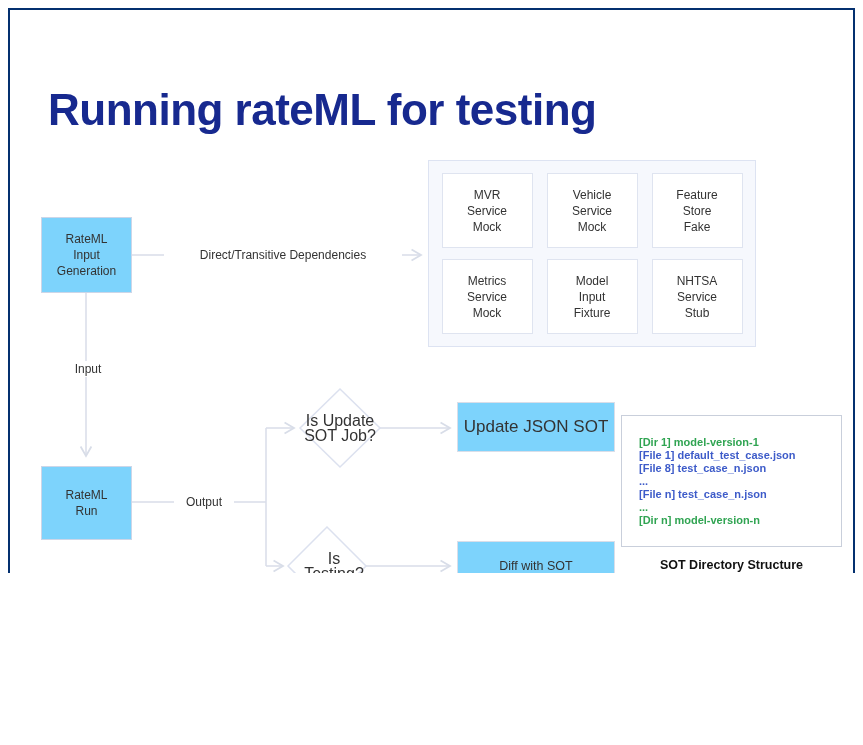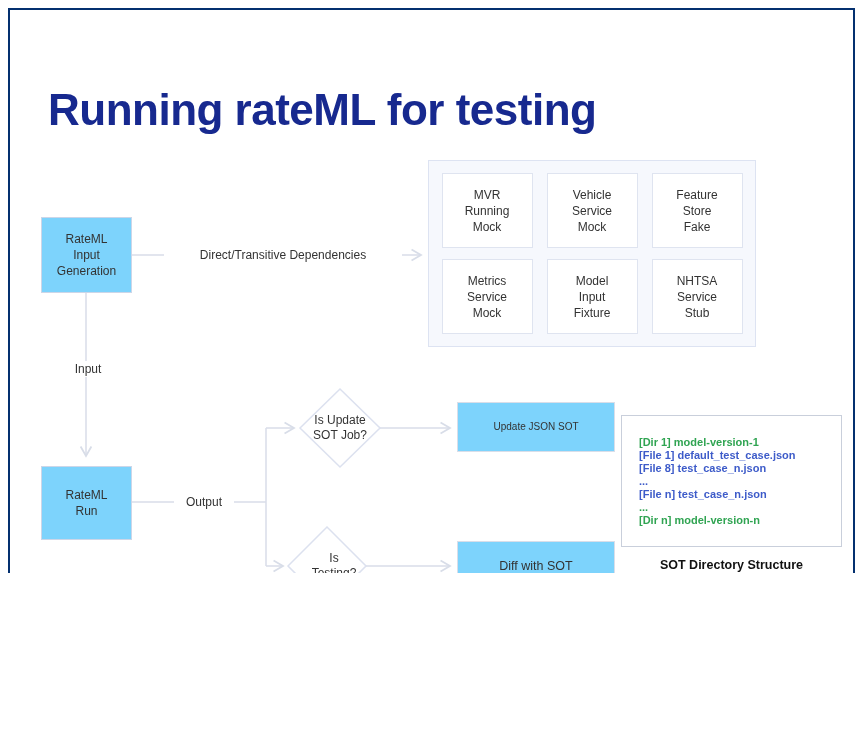--- a/index.html
+++ b/index.html
@@ -4,27 +4,27 @@
 <style>
   html,body{margin:0;padding:0;background:#ffffff;}
   body{font-family:"Liberation Sans","DejaVu Sans",sans-serif;}
   .canvas{position:relative;width:863px;height:573px;background:#ffffff;overflow:hidden;}
   .frame{position:absolute;left:8px;top:8px;width:847px;height:726px;border:2px solid #04306f;box-sizing:border-box;pointer-events:none;}
   .connectors{position:absolute;left:0;top:0;width:863px;height:745px;pointer-events:none;}
   .title{position:absolute;left:48px;top:56px;font-size:44px;font-weight:700;letter-spacing:-0.5px;color:#17298f;white-space:nowrap;}
   .node{position:absolute;background:#7dd3fc;border:1px solid #ccd6e8;box-sizing:border-box;display:flex;align-items:center;justify-content:center;text-align:center;color:#333333;font-size:12px;line-height:16px;white-space:pre-line;}
   .node-input-gen{left:41px;top:217px;width:91px;height:76px;}
   .node-run{left:41px;top:466px;width:91px;height:74px;}
-  .node-update{left:457px;top:402px;width:158px;height:50px;font-size:10px;border-color:#d9dee9;}
+  .node-update{left:457px;top:402px;width:158px;height:50px;font-size:17px;border-color:#d9dee9;}
   .node-diff{left:457px;top:541px;width:158px;height:50px;font-size:12.5px;border-color:#d9dee9;}
   .edge-label{position:absolute;background:#ffffff;color:#333333;font-size:12px;text-align:center;padding:1px 5px;white-space:nowrap;}
   .label-deps{left:164px;top:247px;width:228px;}
   .label-input{left:63px;top:361px;width:40px;}
   .label-output{left:174px;top:494px;width:50px;}
-  .diamond-label{position:absolute;color:#333333;font-size:12px;line-height:15px;text-align:center;white-space:pre-line;}
+  .diamond-label{position:absolute;color:#333333;font-size:16px;line-height:15px;text-align:center;white-space:pre-line;}
   .diamond-label.d1{left:298px;top:413px;width:84px;}
   .diamond-label.d2{left:292px;top:551px;width:84px;}
   .dep-grid{position:absolute;left:428px;top:160px;width:328px;height:187px;background:#f6f8fd;border:1px solid #dde3f2;box-sizing:border-box;display:grid;grid-template-columns:repeat(3,91px);grid-template-rows:75px 75px;column-gap:14px;row-gap:11px;padding:13px;justify-content:center;align-content:center;}
   .dep-cell{background:#ffffff;border:1px solid #dfe4f0;box-sizing:border-box;display:flex;align-items:center;justify-content:center;text-align:center;color:#333333;font-size:12px;line-height:16px;white-space:pre-line;}
   .dir-box{position:absolute;left:621px;top:415px;width:221px;height:132px;background:#ffffff;border:1px solid #c9cfdb;box-sizing:border-box;padding:20px 8px 0 17px;}
   .dir-line{font-size:11px;line-height:13px;font-weight:600;white-space:nowrap;}
   .dir-caption{position:absolute;left:621px;top:558px;width:221px;text-align:center;font-size:12.5px;font-weight:700;color:#111111;}
   .logo{position:absolute;left:44px;top:666px;width:200px;height:40px;display:flex;align-items:center;}
   .logo-mark{width:38px;height:38px;flex:0 0 auto;}
   .logo-word{margin-left:10px;font-size:21px;font-weight:800;letter-spacing:4px;color:#151b31;}
@@ -71,21 +71,21 @@
   <div class="diamond-label d1">Is Update
 SOT Job?</div>
   <div class="diamond-label d2">Is
 Testing?</div>
 
   <div class="node node-update">Update JSON SOT</div>
   <div class="node node-diff">Diff with SOT</div>
 
   <div class="dep-grid">
     <div class="dep-cell">MVR
-Running
+Service
 Mock</div>
     <div class="dep-cell">Vehicle
 Service
 Mock</div>
     <div class="dep-cell">Feature
 Store
 Fake</div>
     <div class="dep-cell">Metrics
 Service
 Mock</div>

